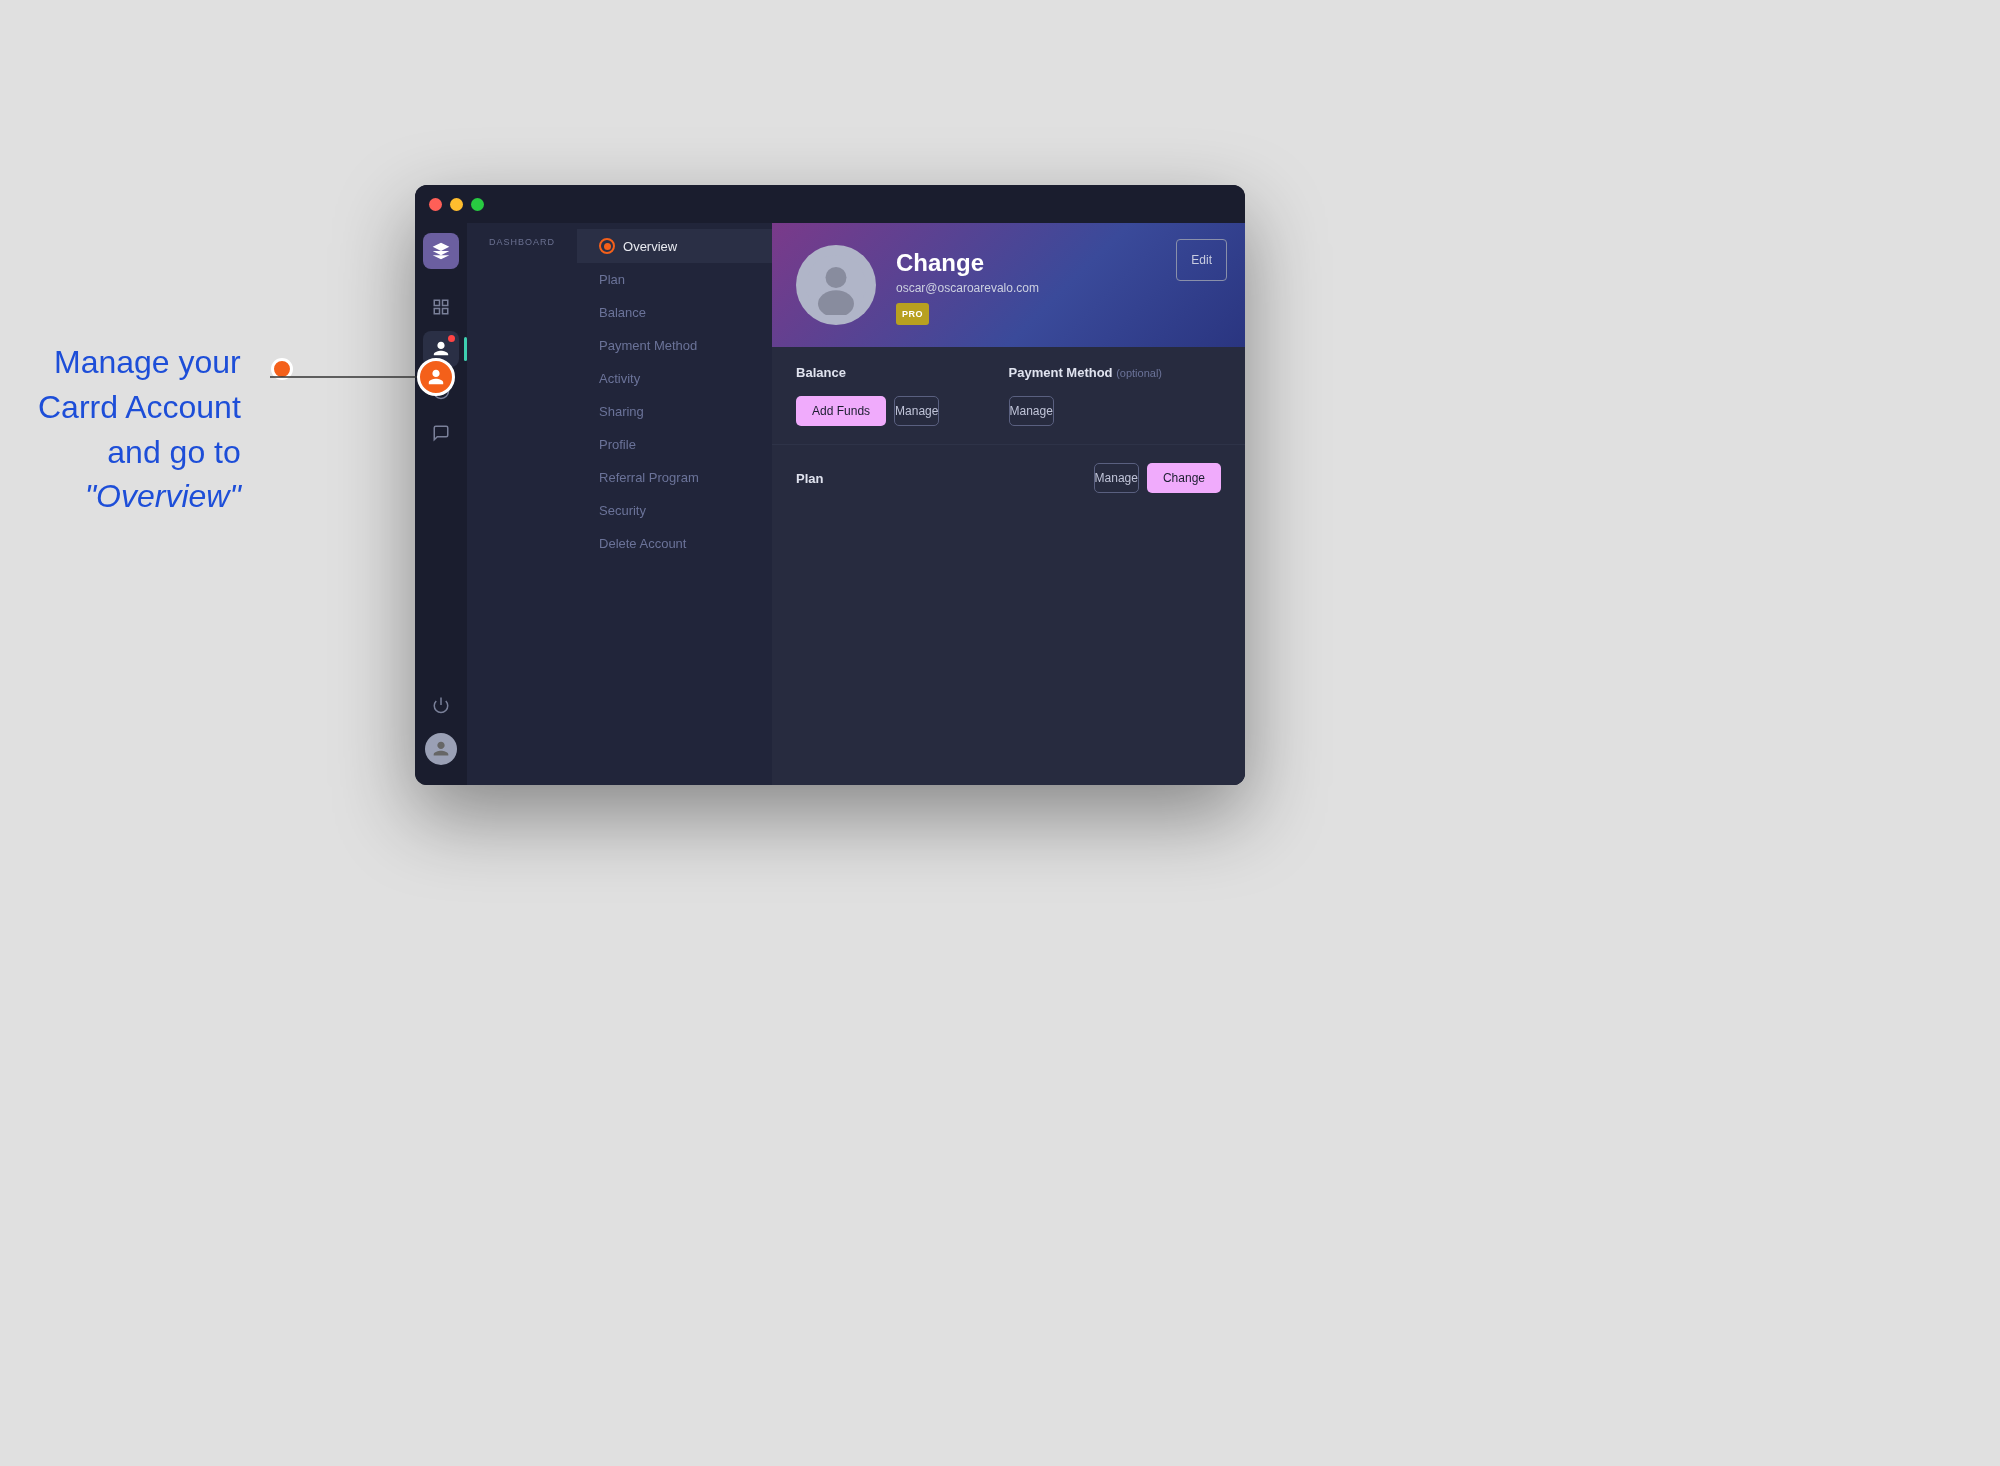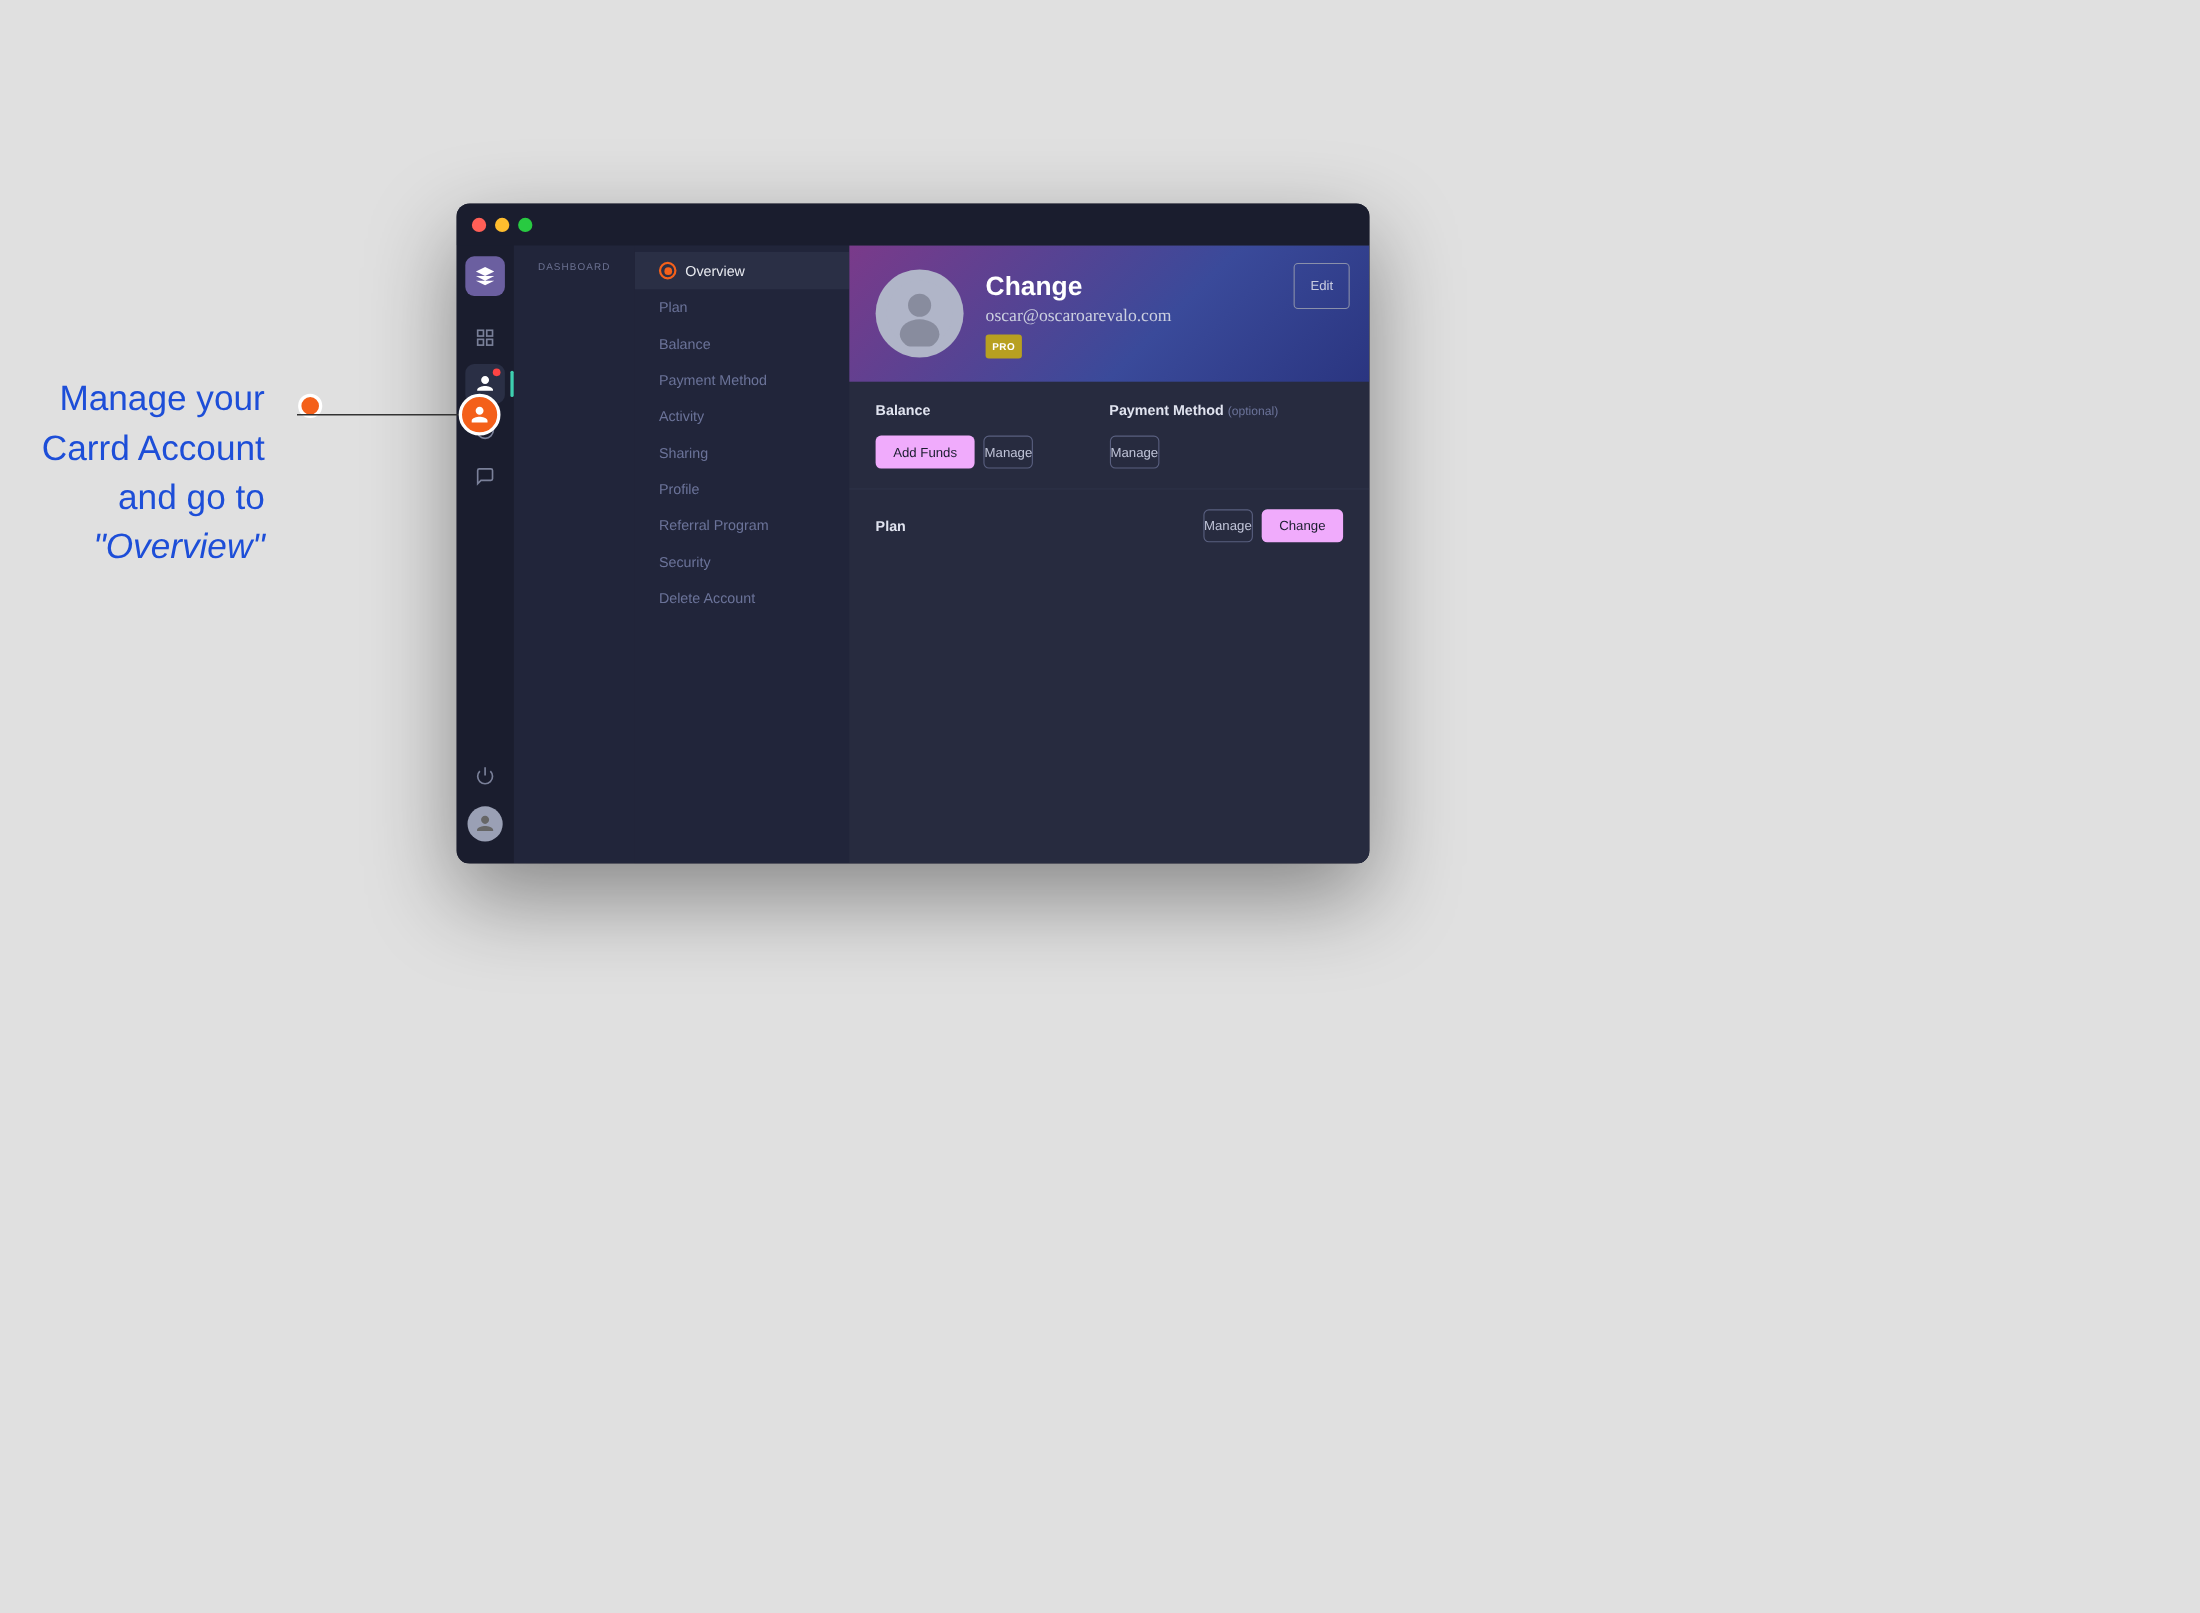--- a/index.html
+++ b/index.html
@@ -266,24 +266,23 @@
     .profile-info {
       flex: 1;
     }
     .profile-name {
       font-size: 24px;
       font-weight: 700;
       color: #fff;
       margin-bottom: 4px;
     }
     .profile-email {
-      font-size: 16px;
+      font-size: 12px;
       color: #ccd0e0;
       margin-bottom: 8px;
-      font-family: Liberation Serif, serif;
     }
     .pro-badge {
       background: #b8a020;
       color: #fff;
       font-size: 9px;
       font-weight: 700;
       padding: 6px 6px;
       border-radius: 3px;
       letter-spacing: 0.5px;
     }

